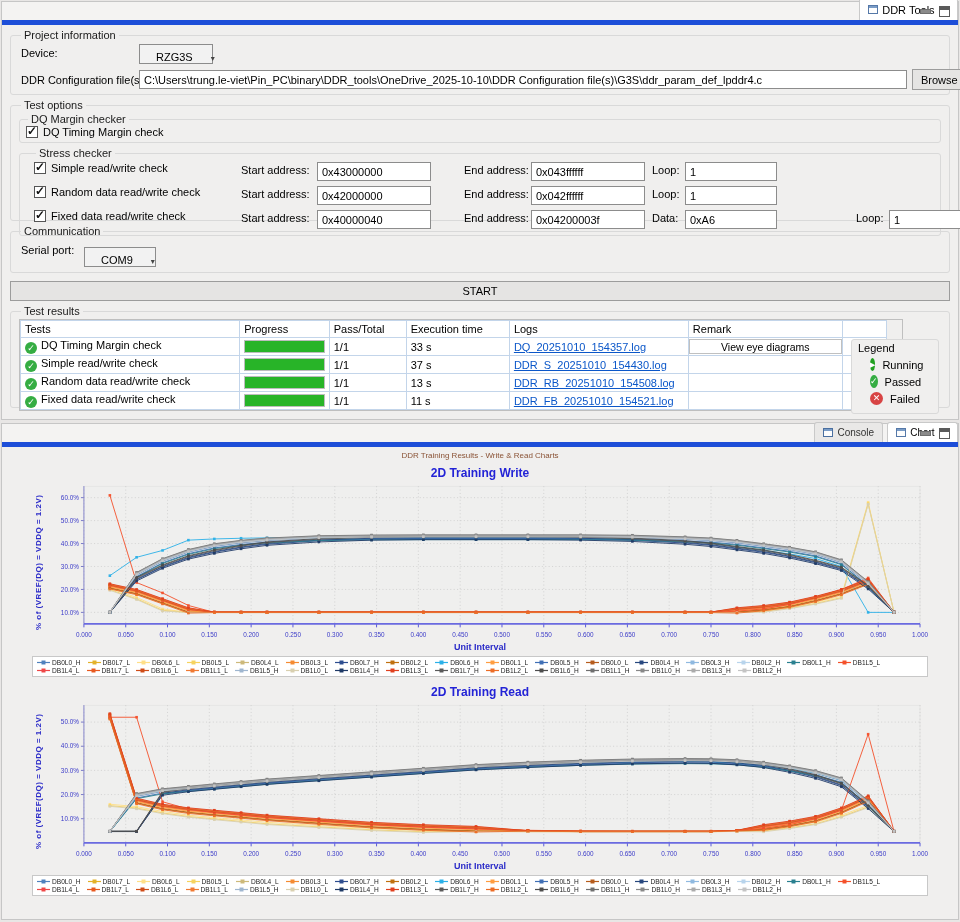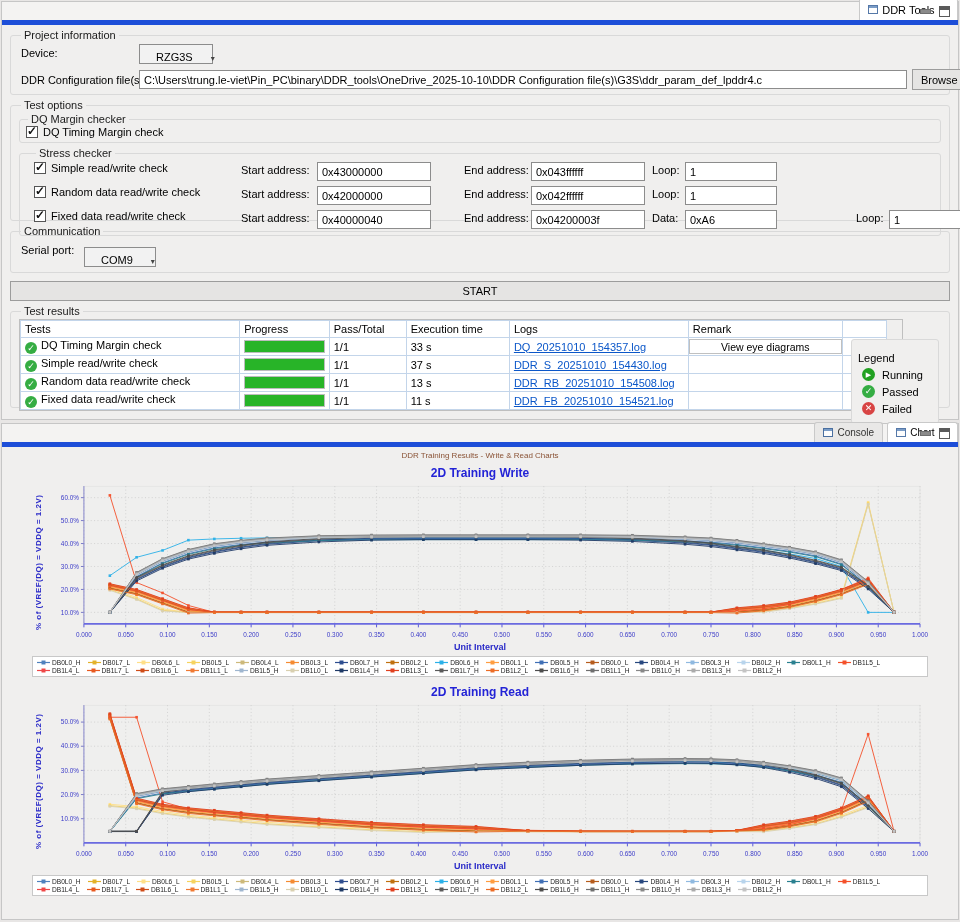--- a/index.html
+++ b/index.html
@@ -48,23 +48,23 @@
   .chartheader { text-align:center; font-size:8px; color:#8a5336; padding:4px 0 2px 0; }
   .chartcard { margin:2px 26px 0 26px; }
   .ctitle { text-align:center; font-size:12px; font-weight:bold; color:#2323d6; padding:2px 0; }
   .crow { display:flex; align-items:stretch; }
   .ylab { width:20px; display:flex; align-items:center; justify-content:center; font-size:8px; font-weight:bold; color:#2a2ac8; writing-mode:vertical-rl; transform:rotate(180deg); letter-spacing:0.5px; }
   .xlab { text-align:center; font-size:9px; font-weight:bold; color:#2a2ac8; padding:0 0 2px 0; }
   .clegend { background:#fff; border:1px solid #c8c8c8; margin:2px 4px 0 4px; padding:2px 4px; display:flex; flex-wrap:wrap; column-gap:7px; row-gap:1px; }
   .lentry { display:inline-flex; align-items:center; gap:2px; font-size:6.6px; color:#222; white-space:nowrap; }
   .lmark { flex:none; }
   
-  .legendbox { position:absolute; right:10px; top:22px; width:88px; border:1px solid #d9d9d9; border-radius:3px; padding:12px 6px 4px 6px; background:#f0efee; }
+  .legendbox { position:absolute; right:10px; top:22px; width:88px; border:1px solid #d9d9d9; border-radius:3px; padding:2px 6px 4px 6px; background:#f0efee; }
   .legendbox .t { font-size:11px; margin-bottom:2px; }
-  .legendrow { display:flex; align-items:center; gap:7px; font-size:11px; margin:4px 4px; }
+  .legendrow { display:flex; align-items:center; gap:7px; font-size:11px; margin:4px 12px; }
   .legendrow .statusic { margin:0; width:13px; height:13px; line-height:13px; }
 </style>
 </head>
 <body>
 
 <div class="panel" style="width:958px; height:419px; margin:1px; position:relative;">
   <div class="tabbar">
     <div class="tab active">
       <span class="tabicon"></span>
       <span>DDR Tools</span>

